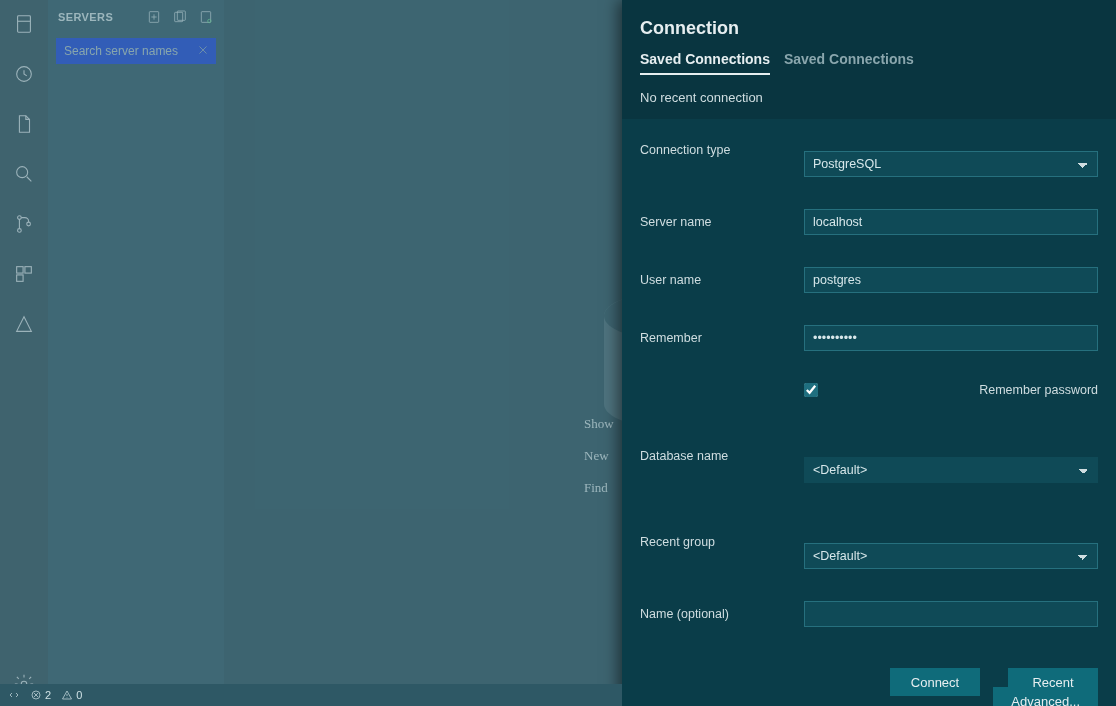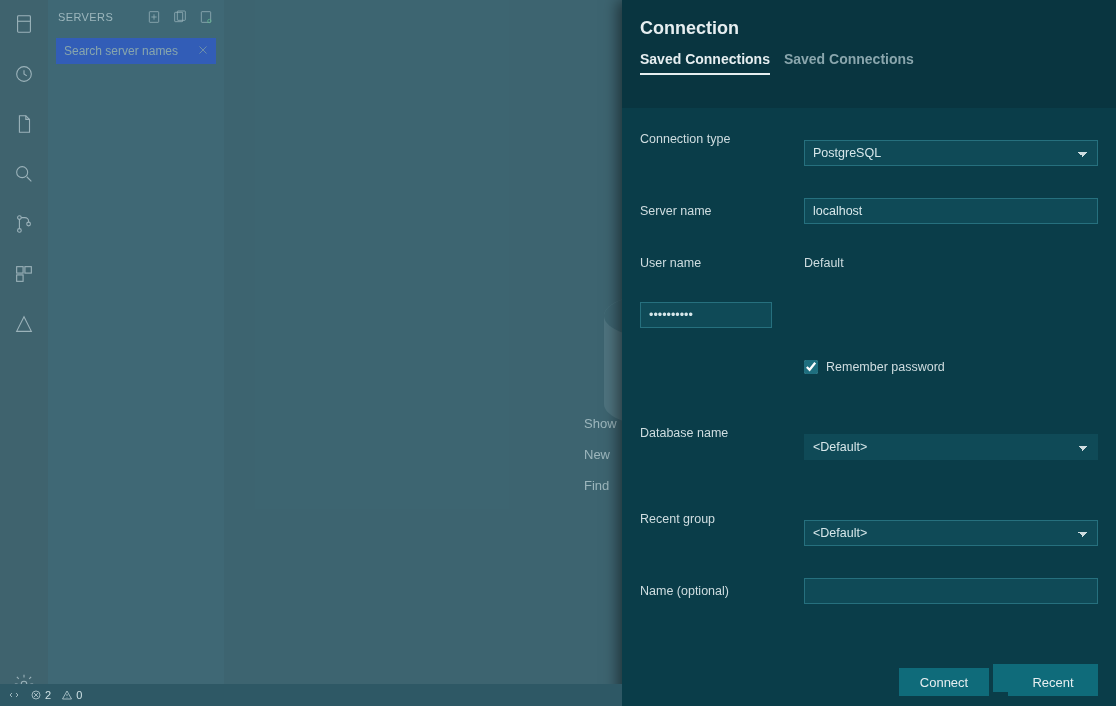--- a/index.html
+++ b/index.html
@@ -9,35 +9,35 @@
   
   .activity-bar { width: 48px; background: #335763; display: flex; flex-direction: column; align-items: center; padding-top: 8px; gap: 18px; position: relative; }
   .activity-bar .activity-item { width: 32px; height: 32px; display: flex; align-items: center; justify-content: center; color: #c7d8dd; cursor: pointer; }
   .activity-bar .activity-item svg { width: 22px; height: 22px; stroke: currentColor; fill: none; stroke-width: 1.2; }
   .activity-bar .spacer { flex: 1; }
   .activity-bar .gear { margin-bottom: 6px; }
 
   
   .sidebar { width: 176px; background: #32606f; display: flex; flex-direction: column; }
   .sidebar-header { display: flex; align-items: center; height: 34px; padding: 0 10px; gap: 10px; color: #c8dde1; font-size: 11px; letter-spacing: 0.4px; }
-  .sidebar-header .title { flex: 1; }
+  .sidebar-header .title { flex: 1; font-weight: bold; }
   .sidebar-header .hicon { width: 16px; height: 16px; display:flex; align-items:center; justify-content:center; cursor:pointer; }
   .sidebar-header .hicon svg { width: 16px; height: 16px; stroke: currentColor; fill:none; stroke-width:1.1; }
   .sidebar-search { position: relative; margin: 4px 8px 0 8px; }
   .sidebar-search input { width: 100%; height: 26px; background: #1d4ed8; border: none; padding: 0 24px 0 8px; color: #d7e7ea; font-size: 12px; outline: none; }
   .sidebar-search input::placeholder { color: #a7c2c8; }
   .sidebar-search .clear { position: absolute; right: 6px; top: 5px; width: 14px; height: 14px; color: #9bb8be; cursor:pointer; display:flex;align-items:center;justify-content:center;}
   .sidebar-search .clear svg { width:12px;height:12px;stroke:currentColor;stroke-width:1.5;fill:none;}
 
   
   .editor { flex: 1; background: #2f5a67; position: relative; overflow: hidden; }
   .watermark { position: absolute; left: 50%; top: 250px; transform: translateX(-50%); opacity: 0.15; }
   .watermark svg { width: 220px; height: 220px; fill: #eaf5f7; }
   .welcome-links { position: absolute; left: 360px; top: 416px; display:flex; flex-direction:column; gap: 16px; color:#c9dde1;}
-  .welcome-links .wl { font-size: 13px; cursor:pointer; }
+  .welcome-links .wl { font-size: 13px; cursor:pointer;font-family:Liberation Serif, serif; }
 
   
   .dim { position:absolute; inset:0; background: rgba(83,118,128,0.38); pointer-events:none; }
 
   
   .conn-panel { position: absolute; right: 0; top: 0; width: 494px; height: 706px; background: #093540; display:flex; flex-direction:column; box-shadow: -4px 0 14px rgba(0,0,0,0.5); }
   .conn-panel h1 { font-size: 18px; font-weight: 600; color: #e6eef0; padding: 18px 18px 12px 18px; }
   .conn-tabs { display:flex; gap: 14px; padding: 0 18px; border-bottom: 1px solid transparent; }
   .conn-tabs .tab { font-size: 14px; font-weight: 600; color:#8aa6ad; padding-bottom: 6px; cursor:pointer; }
   .conn-tabs .tab.active { color:#e6eef0; border-bottom: 2px solid #e6eef0; }
@@ -46,27 +46,27 @@
 
   .conn-details-wrap { background: #0a3d49; }
   .conn-details-title { font-size: 15px; font-weight:600; color:#e6eef0; padding: 12px 18px 8px 18px; }
   .form { padding: 4px 18px 60px 18px; display:grid; grid-template-columns: 132px 1fr; row-gap: 10px; column-gap: 10px; align-items:center;gap:32px; }
   .form label { font-size: 12.5px; color:#cfdde0; }
   .form select, .form input[type=text], .form input[type=password] {
     width: 100%; height: 26px; background: #0f4a57; border: 1px solid #26707e; color:#d7e7ea; padding: 0 8px; font-size: 12.5px; outline:none;
   }
   .form select { appearance: none; padding-right: 24px; background-image: linear-gradient(45deg, transparent 50%, #cfdde0 50%), linear-gradient(135deg, #cfdde0 50%, transparent 50%); background-position: calc(100% - 14px) 11px, calc(100% - 9px) 11px; background-size: 5px 5px, 5px 5px; background-repeat: no-repeat; margin-top: 28px; }
   .form .select-soft { border:1px solid transparent; }
-  .form .checkbox-row { grid-column: 2 / 3; display:flex; align-items:center; gap:8px; font-size:12.5px; color:#cfdde0; }
+  .form .checkbox-row { grid-column: 2 / 3; display:flex; align-items:center; gap:8px; font-size:12.5px; color:#cfdde0;justify-content:space-between; }
   .form .checkbox-row input { width:14px; height:14px; accent-color: #1f6f7f; }
   .form input::placeholder { color:#7fa1a9; }
 
   .adv-row { display:flex; justify-content:flex-end; padding: 0 18px 14px 18px; }
   .btn { height: 28px; padding: 0 18px; background: #0f6b7a; color:#e6eef0; border:none; font-size:13px; cursor:pointer; }
-  .footer-btns { position:absolute; right: 18px; bottom: 10px; display:flex; gap: 19px; padding-left: 40px; }
+  .footer-btns { position:absolute; right: 18px; bottom: 10px; display:flex; gap: 28px; padding-left: 40px; }
   .footer-btns .btn { min-width: 90px; }
 
   
   .statusbar { position:absolute; left:0; bottom:0; height: 22px; width: 622px; background:#2e5865; display:flex; align-items:center; gap:10px; padding: 0 8px; color:#cfe1e5; font-size:11px; }
   .statusbar .sicon { display:inline-flex; align-items:center; gap:3px; }
   .statusbar svg { width:12px;height:12px;stroke:currentColor;fill:none;stroke-width:1.4; }
 
 </style>
 </head>
 <body>
@@ -178,35 +178,37 @@
   </div>
 
   <div class="dim"></div>
 
   <div class="conn-panel">
     <h1>Connection</h1>
     <div class="conn-tabs">
       <div class="tab active">Saved Connections</div>
       <div class="tab">Saved Connections</div>
     </div>
+    <div class="conn-recent">No recent connection</div>
     <div class="conn-recent-area"></div>
 
     <div class="conn-details-wrap">
       <div class="form">
         <label>Connection type</label>
         <select>
           <option>PostgreSQL</option>
         </select>
 
         <label>Server name</label>
         <input type="text" value="localhost" style="">
 
         <label>User name</label>
-
-        <label>Default</label>
+        <input type="text" value="postgres" style="">
+
+        <label>Remember</label>
         <input type="password" value="••••••••••" style="">
 
         <div></div>
         <div class="checkbox-row">
           <input type="checkbox" checked="" style="">
           <span>Remember password</span>
         </div>
 
         <label>Database name</label>
         <select class="select-soft">

